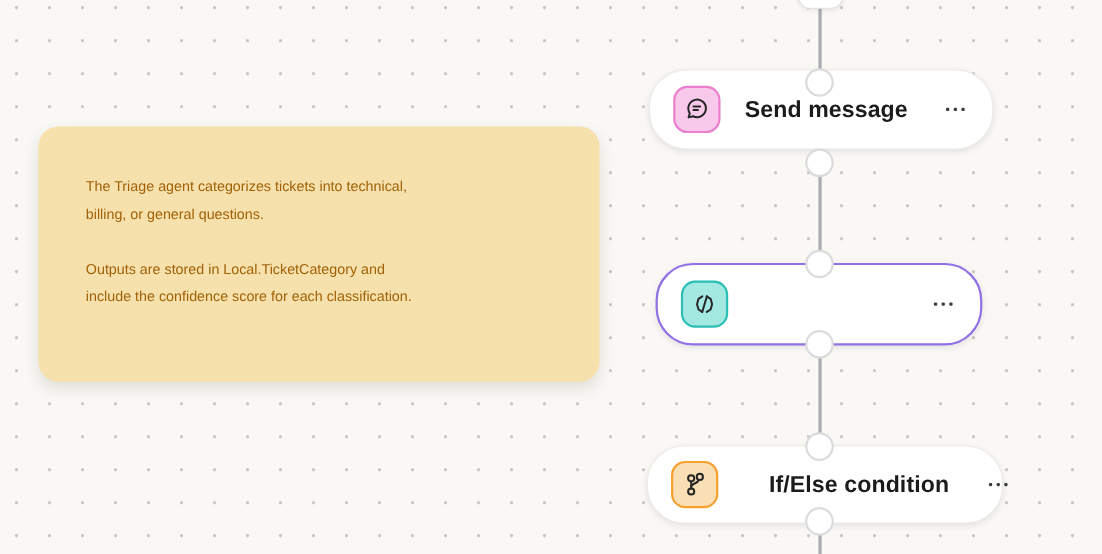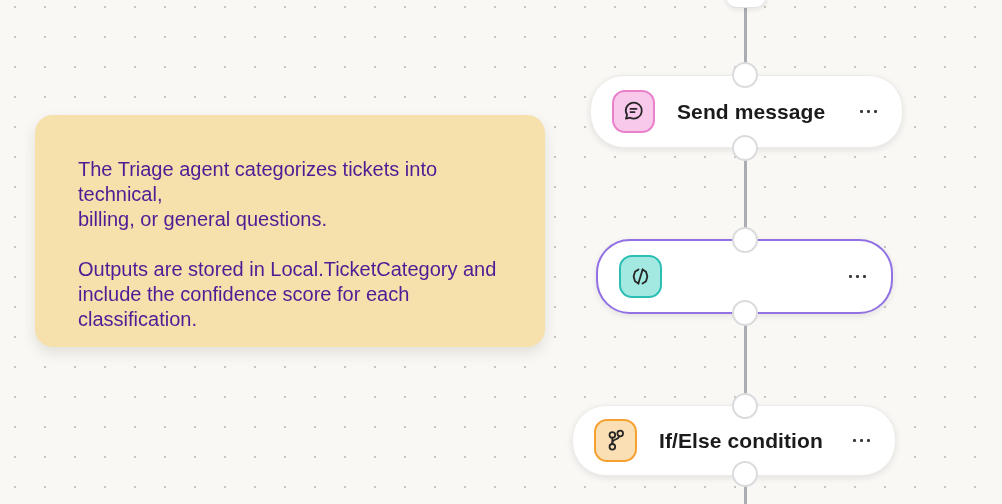--- a/index.html
+++ b/index.html
@@ -52,38 +52,38 @@
     padding:6px 0 6px 12px;
   }
   .more i{width:3.5px;height:3.5px;background:#3C3C3C;border-radius:1px;display:block;}
   
   .note{
     position:absolute;left:35px;top:115px;width:510px;height:232px;box-sizing:border-box;
     background:#F6E0AC;border-radius:18px;box-shadow:0 6px 14px rgba(60,50,20,.12);
     padding:42px 38px 0 43px;z-index:5;
   }
   .note p{
-    margin:0 0 25px 0;font-size:20px;line-height:25px;color:#4c1d95;
+    margin:0 0 25px 0;font-size:13px;line-height:25px;color:#a16207;
     white-space:pre-line;
   }
 </style>
 </head>
 <body>
 
 <div class="edge-line"></div>
 <div class="edge-stub"></div>
 
 <div class="note">
   <p>The Triage agent categorizes tickets into technical,
 billing, or general questions.</p>
   <p>Outputs are stored in Local.TicketCategory and
 include the confidence score for each classification.</p>
 </div>
 
-<div class="node" style="left:590px;top:75px;width:313px;height:73px;align-items:center;">
+<div class="node" style="left:590px;top:63px;width:313px;height:73px;align-items:center;">
   <div class="node-icon icon-pink">
     <svg viewBox="0 0 24 24">
       <path d="M5.3 18.4l1-3.3a7.1 7.1 0 1 1 2.7 2.4z"></path>
       <path d="M9.3 9.7h5.4M9.3 12.5h3.6"></path>
     </svg>
   </div>
   <span class="node-title">Send message</span>
   <span class="more">
       <i></i>
       <i></i>
@@ -99,21 +99,21 @@
       <path d="M13.9 5.7L10.1 18.3"></path>
     </svg>
   </div>
   <span class="more">
       <i></i>
       <i></i>
       <i></i>
     </span>
 </div>
 
-<div class="node" style="left:572px;top:405px;width:324px;height:71px;">
+<div class="node" style="left:588px;top:405px;width:324px;height:71px;gap:24px;">
   <div class="node-icon icon-orange">
     <svg viewBox="0 0 24 24">
       <circle cx="9.2" cy="7" r="2.5"></circle>
       <circle cx="16.2" cy="5.8" r="2.5"></circle>
       <circle cx="9.2" cy="17.6" r="2.5"></circle>
       <path d="M9.2 15.1V9.5"></path>
       <path d="M9.2 13.9c0-3.1 5.2-2.3 6.2-5.7"></path>
     </svg>
   </div>
   <span class="node-title">If/Else condition</span>

